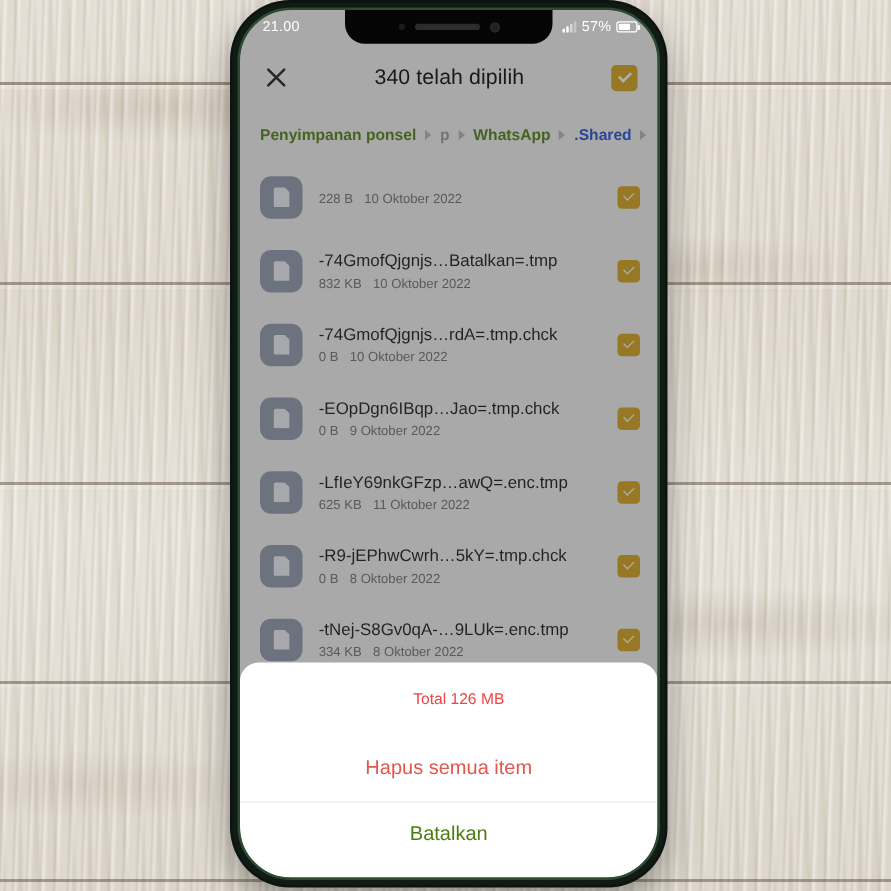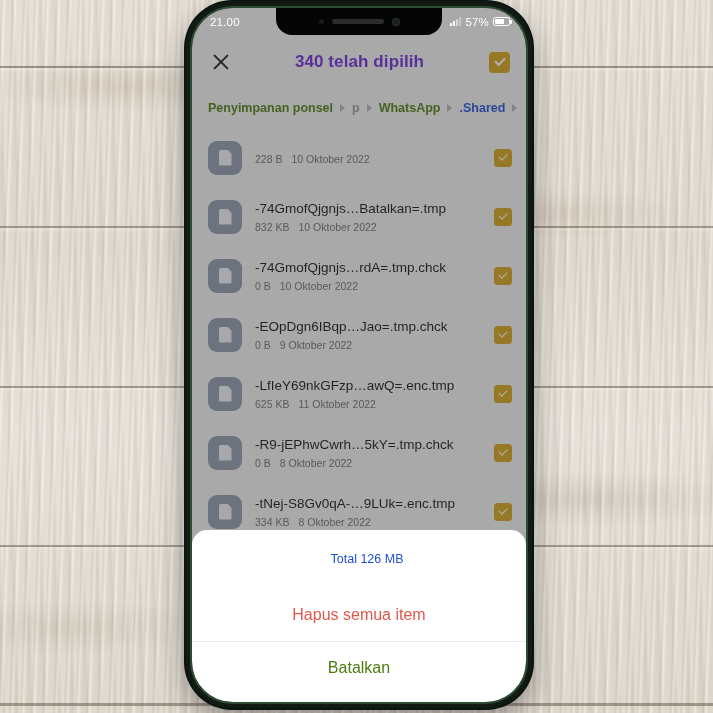--- a/index.html
+++ b/index.html
@@ -174,22 +174,22 @@
     content:""; position:absolute; left:3px; top:12px;
     width: 20px; height: 2px; background:#1a1a1a; border-radius:1px;
   }
   #close-btn::before { transform: rotate(45deg); }
   #close-btn::after  { transform: rotate(-45deg); }
 
   #appbar-title {
     flex: 1 1 auto;
     text-align: center;
     font-size: 17px;
-    font-weight: bold;
-    color: #6d28d9;
+    font-weight: normal;
+    color: #000000;
     letter-spacing: 0.1px;
     margin-left: -4px;
   }
   #selectall-box {
     flex: 0 0 auto;
     width: 21px; height: 21px;
     border-radius: 4px;
     background: #d4a017;
     display: flex; align-items: center; justify-content: center;
     cursor: pointer;
@@ -283,21 +283,21 @@
     background: #ffffff;
     border-top-left-radius: 15px;
     border-top-right-radius: 15px;
     z-index: 25;
     display: flex; flex-direction: column;
   }
   #sheet-total {
     height: 58px;
     display: flex; align-items: center; justify-content: center;
     font-size: 12.5px;
-    color: #1d4ed8;
+    color: #ef4444;
     margin-left: 16px;
   }
   #sheet-danger {
     height: 53px;
     display: flex; align-items: center; justify-content: center;
     font-size: 16px;
     color: #e2574c;
     cursor: pointer;
   }
   #sheet-divider {

